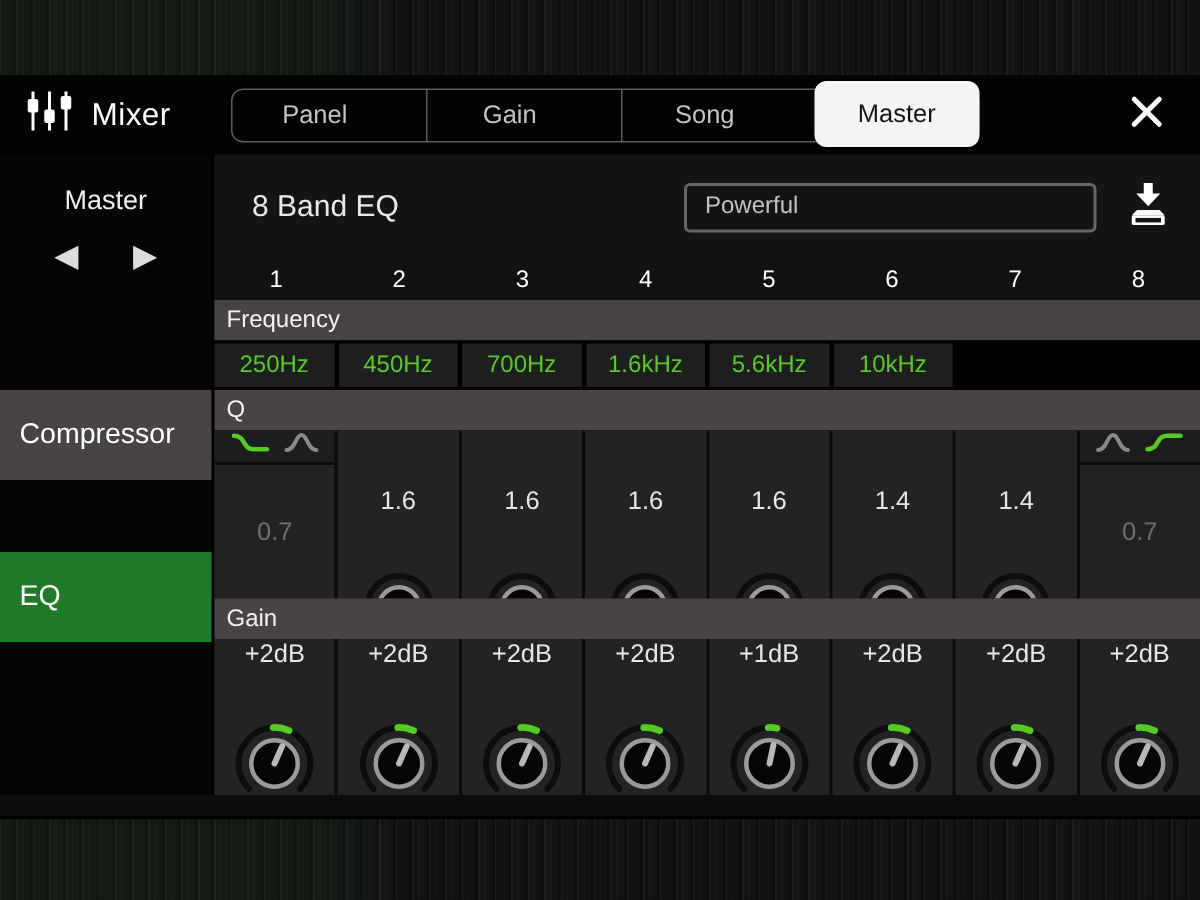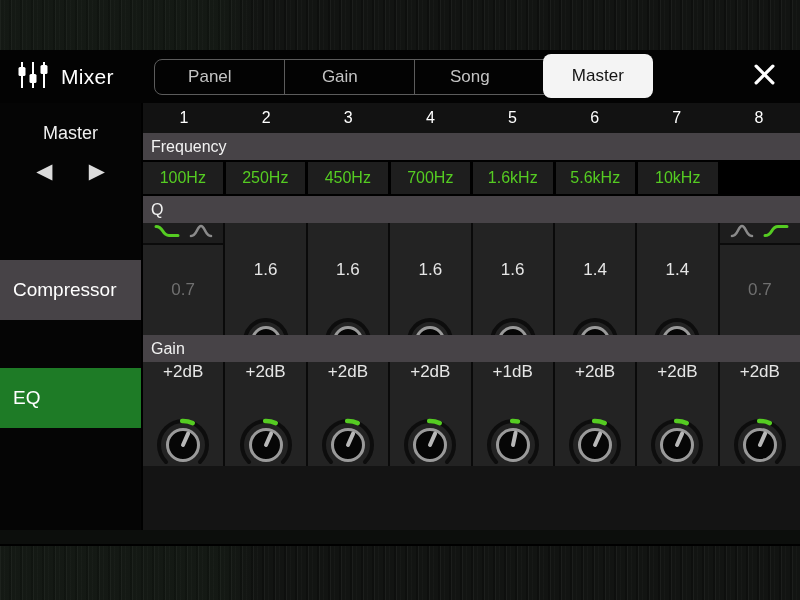--- a/index.html
+++ b/index.html
@@ -111,35 +111,50 @@
             <span class="arrow">▶</span>
           </div>
         </div>
         <div id="sidebar-items">
             <div class="side-item">Compressor</div>
             <div class="side-item active">EQ</div>
           </div>
       </div>
 
       <div class="main">
+        <div class="eq-header">
+          <span class="eq-title">8 Band EQ</span>
+          <div class="preset-box">
+            <span>Powerful</span>
+          </div>
+          <div class="save-btn">
+            <span>
+              <svg width="33" height="32" viewBox="0 0 32 32">
+                <polygon points="13,2 19,2 19,9 24,9 16,17.5 8,9 13,9" fill="#fff"></polygon>
+                <polygon points="8.5,20 23.5,20 27,23.5 5,23.5" fill="#fff"></polygon>
+                <rect x="5" y="23.5" width="22" height="6.5" rx="1.2" fill="#fff"></rect>
+                <rect x="7.5" y="25.3" width="17" height="3" fill="#141414"></rect>
+              </svg>
+            </span>
+          </div>
+        </div>
 
         <div class="band-numbers" id="band-numbers">
             <div>1</div>
             <div>2</div>
             <div>3</div>
             <div>4</div>
             <div>5</div>
             <div>6</div>
             <div>7</div>
             <div>8</div>
           </div>
 
         <div class="row-header">Frequency</div>
         <div class="freq-row" id="freq-cells">
-            <div class="freq-cell">100Hz</div>
             <div class="freq-cell">250Hz</div>
             <div class="freq-cell">450Hz</div>
             <div class="freq-cell">700Hz</div>
             <div class="freq-cell">1.6kHz</div>
             <div class="freq-cell">5.6kHz</div>
             <div class="freq-cell">10kHz</div>
           </div>
 
         <div class="row-header">Q</div>
         <div class="q-row">

